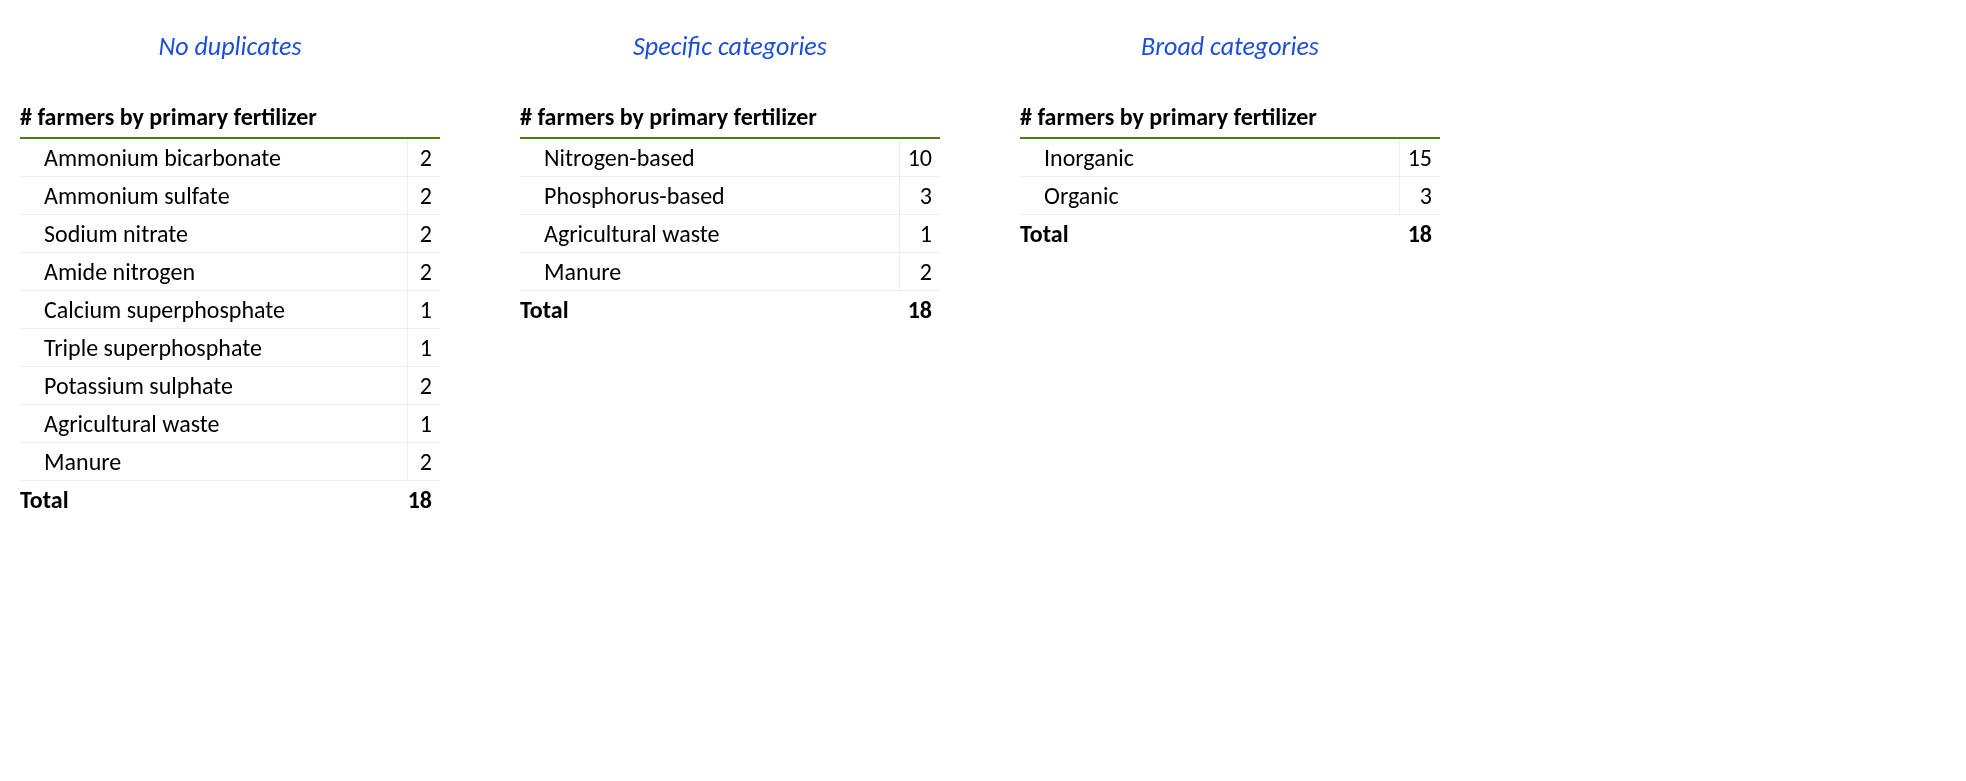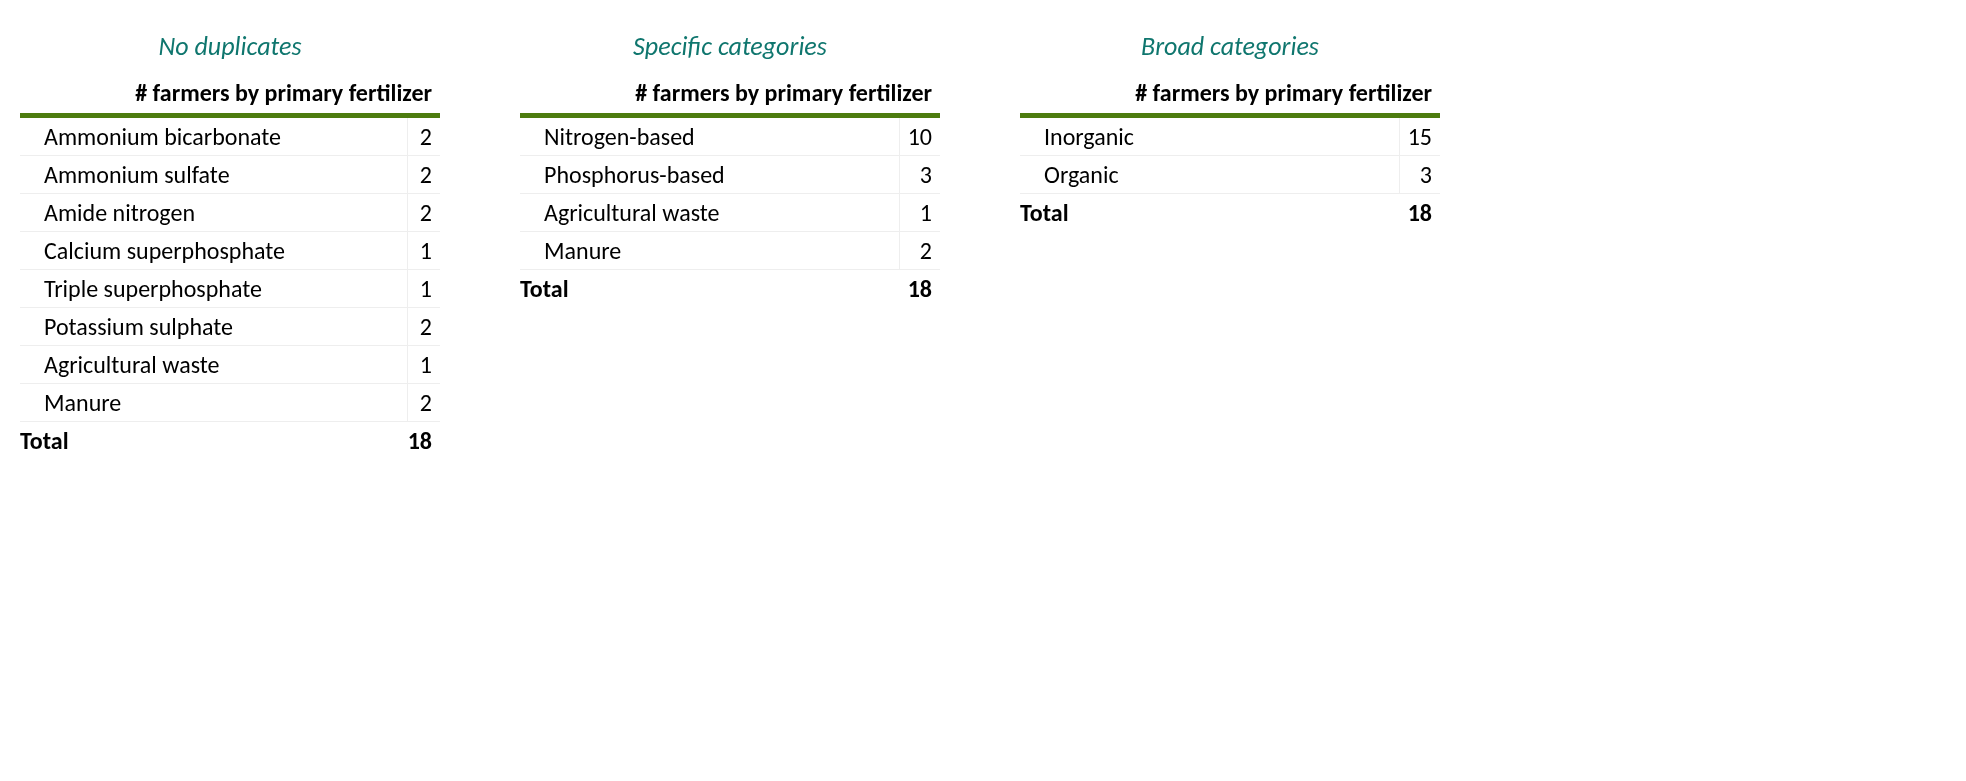--- a/index.html
+++ b/index.html
@@ -16,34 +16,34 @@
     align-items: flex-start;
   }
   .block {
     display: flex;
     flex-direction: column;
     align-items: center;
     min-width: 420px;
   }
   .caption {
     font-style: italic;
-    color: #0f766e;
+    color: #1d4ed8;
     font-size: 26px;
-    margin-bottom: 12px;
+    margin-bottom: 36px;
     text-align: center;
   }
   table {
     border-collapse: collapse;
     width: 100%;
   }
   th {
-    text-align: right;
+    text-align: left;
     font-weight: bold;
     padding: 4px 8px 6px 0;
-    border-bottom: 5px solid #4d7c0f;
+    border-bottom: 2px solid #4d7c0f;
   }
   td.label {
     padding: 4px 20px 4px 24px;
     border-bottom: 1px solid #eee;
     white-space: nowrap;
   }
   td.value {
     padding: 4px 8px 4px 8px;
     text-align: right;
     border-bottom: 1px solid #eee;
@@ -74,20 +74,24 @@
             <th colspan="2"># farmers by primary fertilizer</th>
           </tr>
         </thead>
         <tbody>
           <tr>
             <td class="label">Ammonium bicarbonate</td>
             <td class="value">2</td>
           </tr>
           <tr>
             <td class="label">Ammonium sulfate</td>
+            <td class="value">2</td>
+          </tr>
+          <tr>
+            <td class="label">Sodium nitrate</td>
             <td class="value">2</td>
           </tr>
           <tr>
             <td class="label">Amide nitrogen</td>
             <td class="value">2</td>
           </tr>
           <tr>
             <td class="label">Calcium superphosphate</td>
             <td class="value">1</td>
           </tr>

